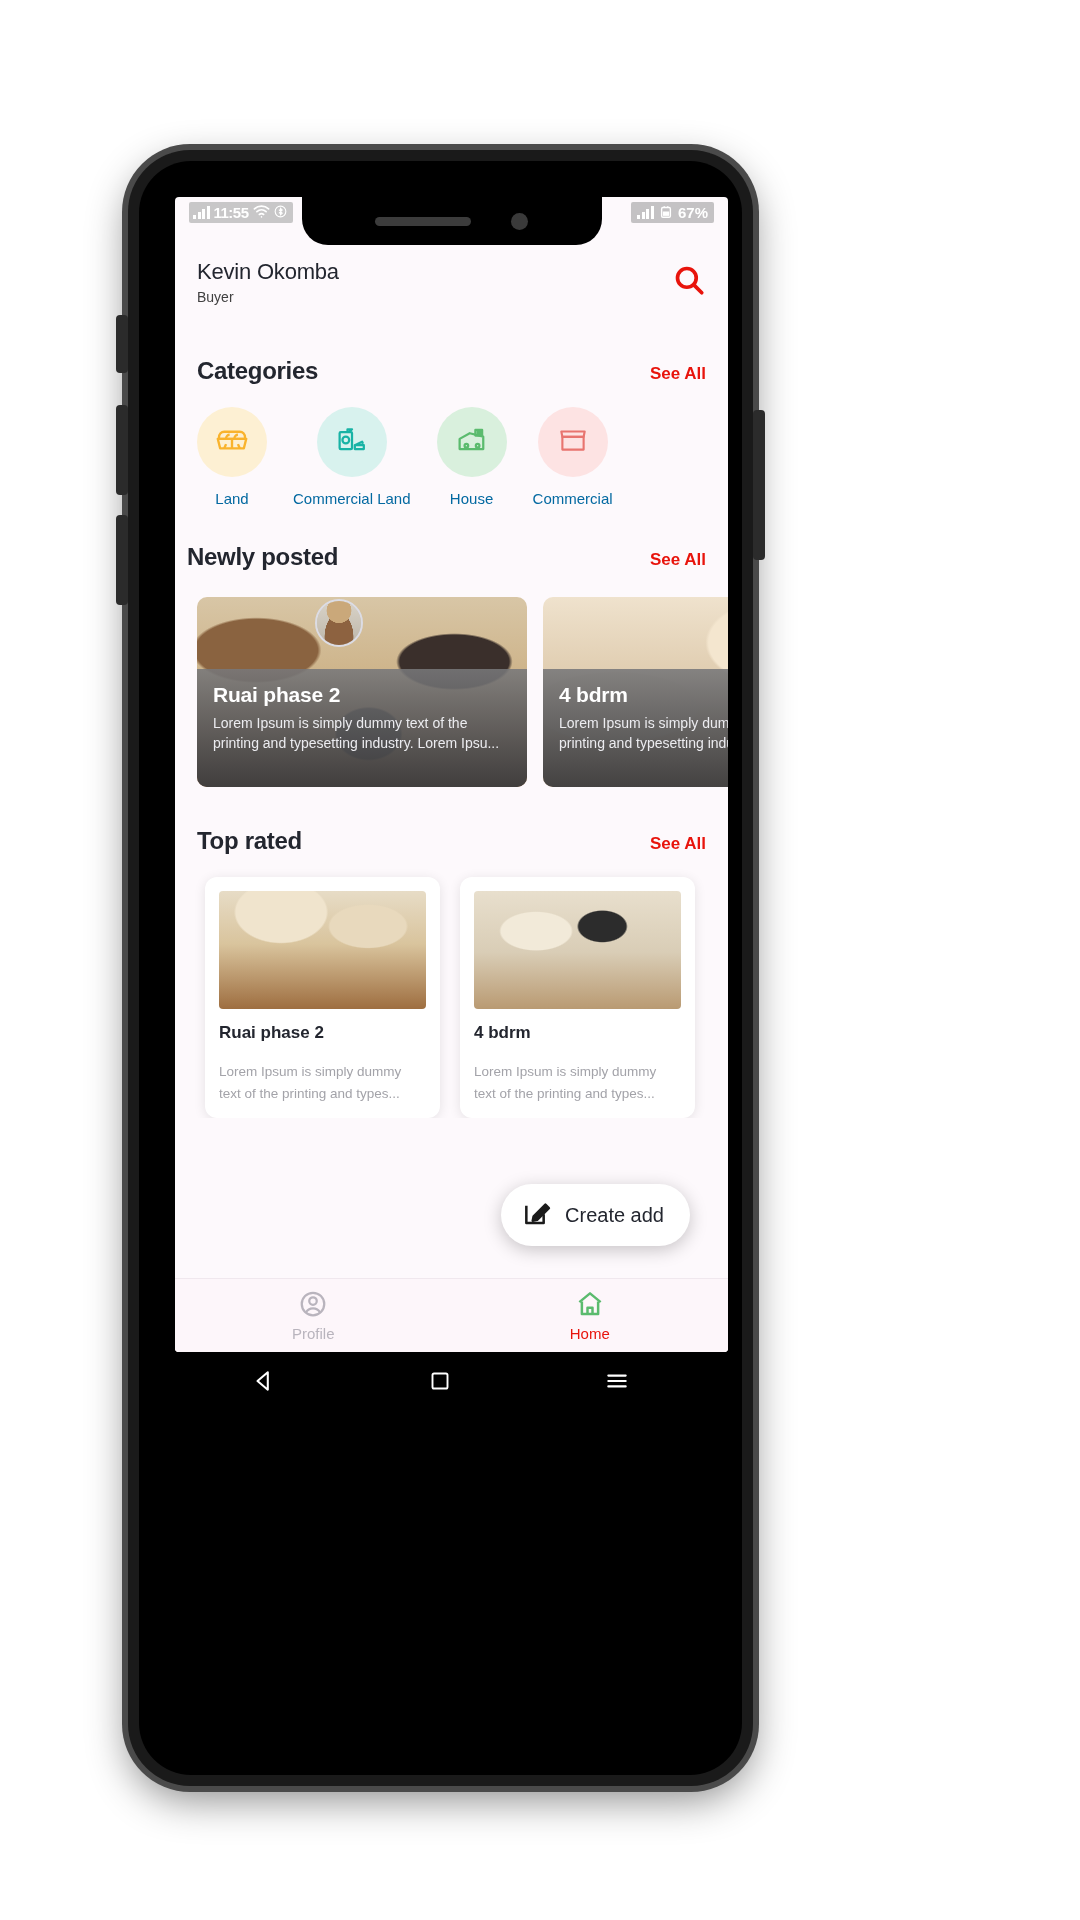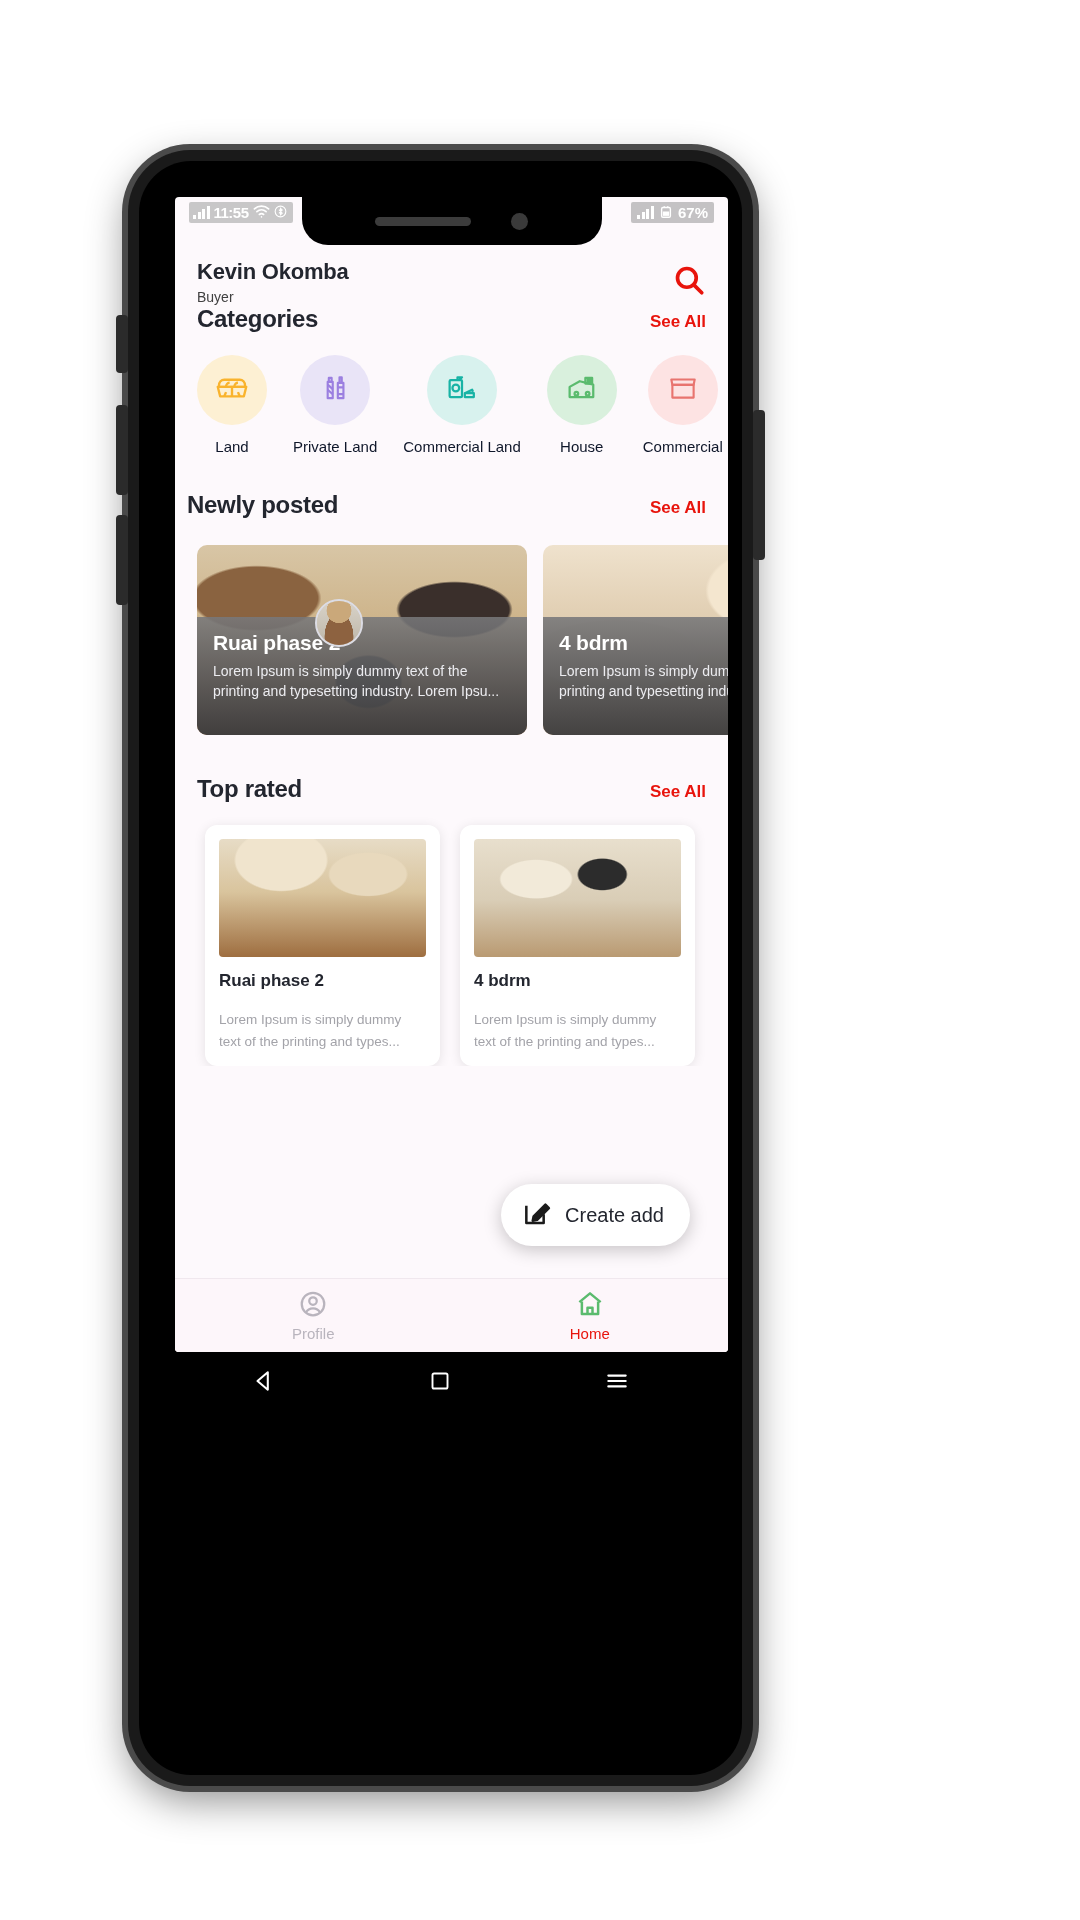--- a/index.html
+++ b/index.html
@@ -84,46 +84,46 @@
     position: absolute; left: 0; top: 30px; right: 0; bottom: 0;
     background: #fdf9fc;
     overflow: hidden;
   }
 
   
   #app-header {
     display: flex; align-items: flex-start;
     padding: 32px 22px 0 22px;
   }
-  #user-name { font-size: 22px; font-weight: bold; color: #23262f; letter-spacing: -.2px; }
+  #user-name { font-size: 22px; font-weight: normal; color: #23262f; letter-spacing: -.2px; }
   #user-role { font-size: 14px; color: #404040; margin-top: 4px; }
   #search-btn { margin-left: auto; margin-top: 4px; cursor: pointer; line-height: 0; }
 
   
   .section-head {
     display: flex; align-items: baseline;
     padding: 0 22px;
   }
   .section-title { font-size: 24px; font-weight: bold; color: #23262f; letter-spacing: -.3px; }
   .see-all { margin-left: auto; font-size: 17px; font-weight: bold; color: #e8140c; cursor: pointer; }
 
   
-  #categories-head { }
+  #categories-head { margin-top: 52px; }
   #categories-row {
     display: flex; gap: 26px;
     padding: 22px 22px 0 22px;
     overflow: hidden;
   }
   .cat-item { flex: 0 0 auto; text-align: center; cursor: pointer; }
   .cat-circle {
     width: 70px; height: 70px; border-radius: 50%;
     display: flex; align-items: center; justify-content: center;
     margin: 0 auto;
   }
-  .cat-label { margin-top: 13px; font-size: 15px; color: #0f172a; white-space: nowrap; }
+  .cat-label { margin-top: 13px; font-size: 15px; color: #0369a1; white-space: nowrap; }
 
   
   #floating-avatar {
     position: absolute; left: 140px; top: 372px;
     width: 48px; height: 48px; border-radius: 50%;
     border: 2px solid #dcdce4;
     overflow: hidden; z-index: 12;
     background: #cfc6bb;
   }
   #floating-avatar .av-bg { position: absolute; inset: 0;
@@ -301,35 +301,20 @@
                   <path d="M5 14c0-3 2-5 4.5-5h13C25 9 27 11 27 14v1H5z"></path>
                   <path d="M4 15h24l-2 8H6z"></path>
                   <path d="M11 15c0-2 1.6-3.4 3-3.4M18 15c0-2 1.6-3.4 3-3.4"></path>
                   <path d="M16 15v8M11 19.5l-1.5 3.5M21 19.5l1.5 3.5"></path>
                 </svg>
               </span>
             </div>
             <div class="cat-label">Land</div>
           </div>
 
-          <div class="cat-item">
-            <div class="cat-circle" style="background:#e9e4f7">
-              <span>
-                <svg width="36" height="36" viewBox="0 0 32 32" fill="none" stroke="#9b7fe0" stroke-width="1.9" stroke-linejoin="round">
-                  <path d="M9.5 10.5h4.5v14.5h-4.5z"></path>
-                    <path d="M10.5 7h2.5v3.5h-2.5z"></path>
-                  <path d="M9.5 13l4.5 4M9.5 17.5l4.5 4"></path>
-                  <path d="M18.5 11.5h5v13.5h-5z"></path>
-                    <path d="M20 6.5h2v5h-2z"></path>
-                  <path d="M18.5 15.5h5M18.5 21.5h5"></path>
-                </svg>
-              </span>
-            </div>
-            <div class="cat-label">Private Land</div>
-          </div>
 
           <div class="cat-item">
             <div class="cat-circle" style="background:#d8f2ee">
               <span>
                 <svg width="36" height="36" viewBox="0 0 32 32" fill="none" stroke="#18b3a5" stroke-width="2" stroke-linejoin="round">
                   <rect x="5" y="9" width="11" height="15" rx="1"></rect>
                   <circle cx="10.5" cy="16" r="3"></circle>
                   <path d="M12 9V6.5h4l-2.5 2.5"></path>
                   <path d="M19 20.5l6-3 .8 1.8M18.5 24h8v-3.5h-8z"></path>
                 </svg>

